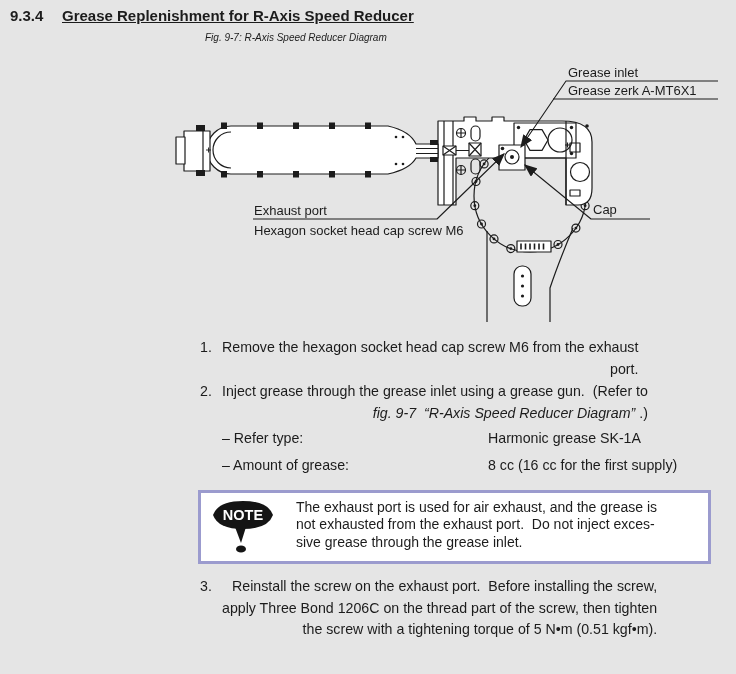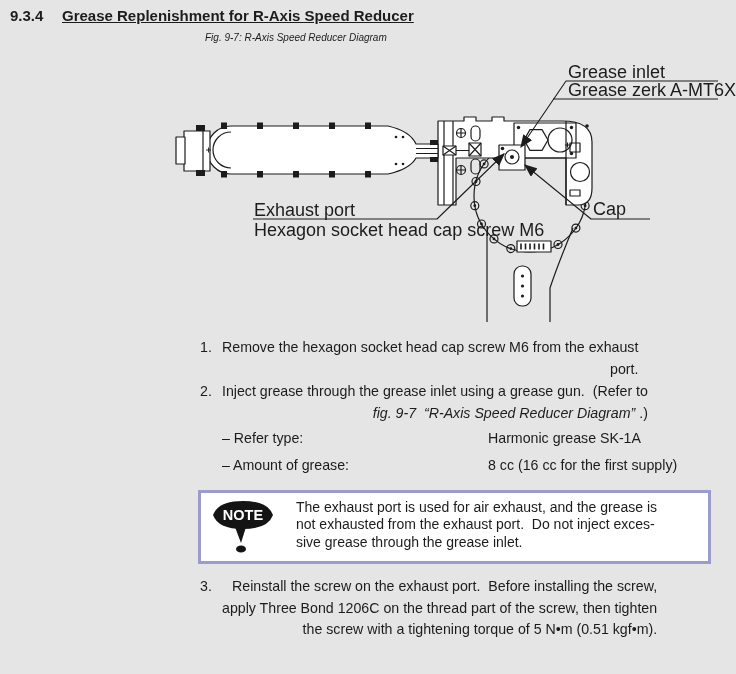--- a/index.html
+++ b/index.html
@@ -5,21 +5,21 @@
   html,body{margin:0;padding:0;background:#ffffff;}
   .page{
     position:relative;width:736px;height:674px;background:#e5e5e5;overflow:hidden;
     font-family:"Liberation Sans",sans-serif;color:#1c1c1c;
   }
   .heading{position:absolute;top:7px;left:0;font-size:15px;font-weight:bold;white-space:nowrap;}
   .heading .sec-num{position:absolute;left:10px;top:0;}
   .heading .sec-title{position:absolute;left:62px;top:0;text-decoration:underline;}
   .fig-caption{position:absolute;top:32px;left:205px;font-size:10px;font-style:italic;white-space:nowrap;}
   .fig-svg{position:absolute;top:0;left:0;}
-  .fig-label{position:absolute;font-size:18px;white-space:nowrap;line-height:13px;}
+  .fig-label{position:absolute;font-size:13px;white-space:nowrap;line-height:13px;}
   .step{position:absolute;left:200px;width:512px;display:flex;align-items:flex-start;}
   .step .num{flex:0 0 22px;font-size:14.2px;line-height:21.5px;}
   .step .txt{margin:0;font-size:14.2px;line-height:21.5px;white-space:pre-wrap;text-align:right;}
   .step .txt i{}
   .spec-row{position:absolute;left:222px;font-size:14.2px;line-height:18px;white-space:nowrap;}
   .spec-label{display:inline-block;width:266px;}
   .note-box{position:absolute;left:198px;top:490px;width:507px;height:68px;border:3px solid #9b9bce;background:#fff;}
   .note-icon{position:absolute;left:10px;top:5px;}
   .note-text{position:absolute;left:86px;top:6px;width:426px;font-size:14px;line-height:17.4px;white-space:pre-wrap;margin-left:9px;}
 </style>

